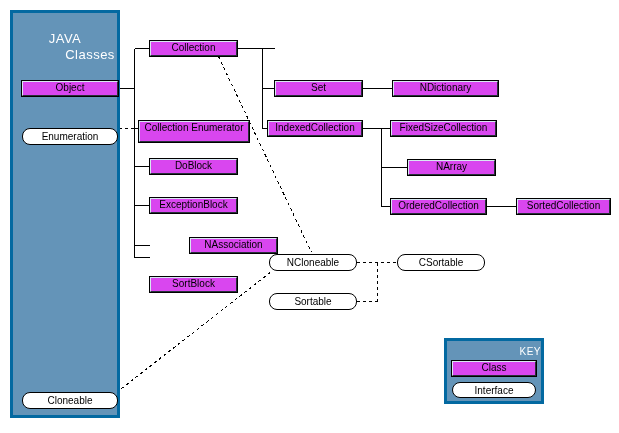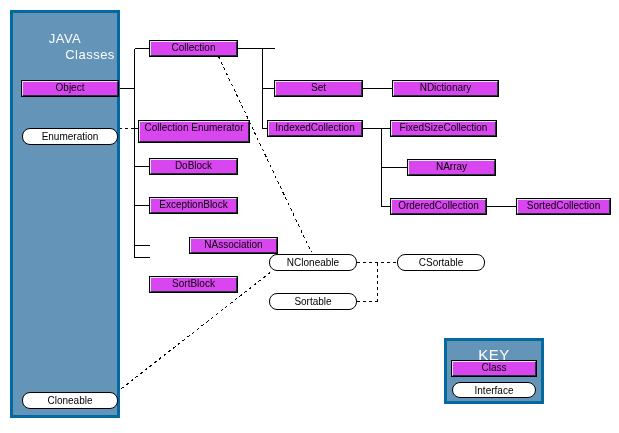--- a/index.html
+++ b/index.html
@@ -69,23 +69,23 @@
     position: absolute;
     left: 0; top: 0;
     width: 619px;
     height: 433px;
     pointer-events: none;
   }
   
   .key-title {
     position: absolute;
     width: 100%;
-    text-align: center;
+    text-align: right;
     color: #ffffff;
-    font-size: 15px;
+    font-size: 10px;
     letter-spacing: 0.5px;
   }
 </style>
 </head>
 <body>
 
 <div id="canvas">
 
   <svg id="diag-svg" viewBox="0 0 619 433" shape-rendering="crispEdges">
     <g stroke="#000000" stroke-width="1" fill="none">

